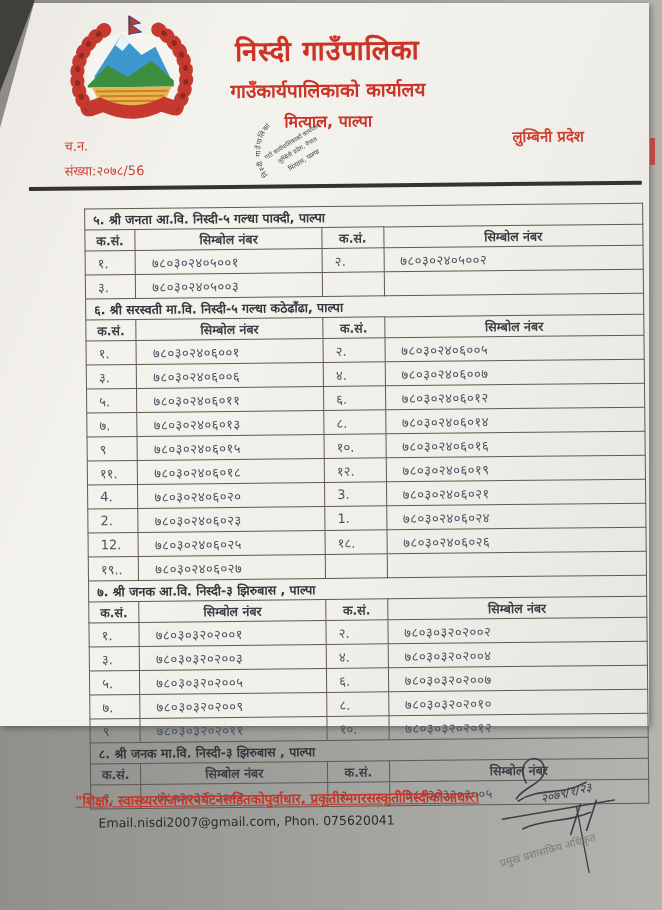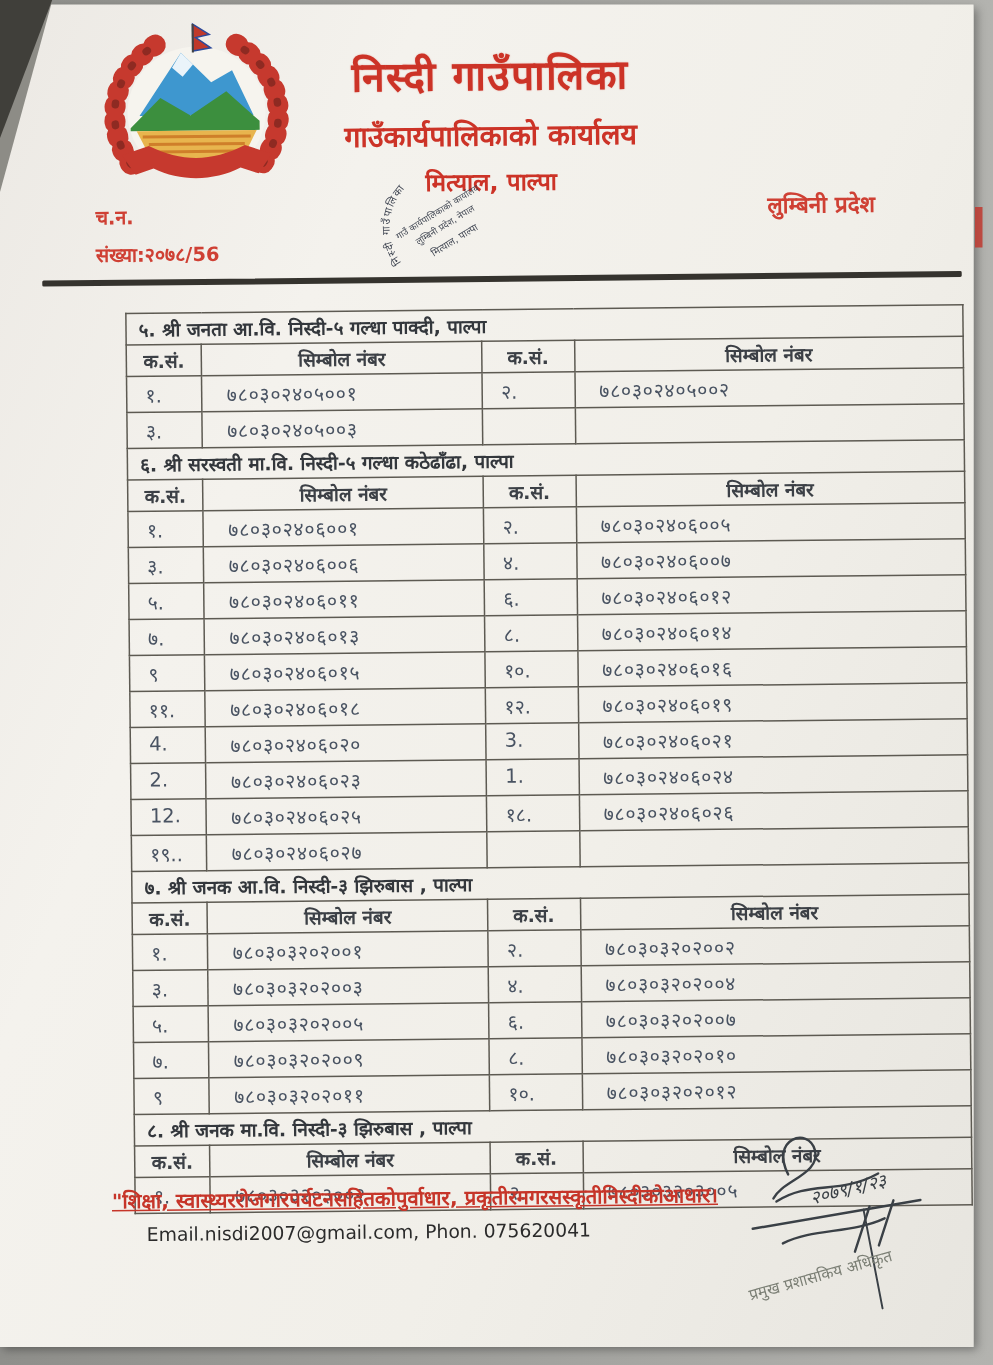--- a/index.html
+++ b/index.html
@@ -2,21 +2,21 @@
 <html><head>
 <meta charset="utf-8">
 <style>
   html,body{margin:0;padding:0;background:#777;}
   .scan{
     position:relative;width:662px;height:910px;overflow:hidden;
     background:linear-gradient(90deg,#8f8f8b,#b3b3af);
     font-family:"DejaVu Sans",sans-serif;
   }
   .paper{
-    position:absolute;left:0;top:3px;width:649px;height:895px;
+    position:absolute;left:0;top:3px;width:649px;height:723px;
     background:linear-gradient(112deg,#ece9e4 0%,#f4f2ed 28%,#f1efe9 62%,#e7e5df 100%);
     box-shadow:2px 2px 6px rgba(0,0,0,.35);
   }
   .tilt{position:absolute;inset:0;transform:rotate(-0.6deg);transform-origin:50% 40%;}
   .corner-wedge{
     position:absolute;left:0;top:0;width:60px;height:100px;
     background:#403f3a;clip-path:polygon(0 0,58% 0,0 92%);z-index:5;
   }
   .corner-wedge2{
     position:absolute;left:0;top:0;width:76px;height:128px;
@@ -24,21 +24,21 @@
   }
   .red-mark{position:absolute;left:650px;top:138px;width:5px;height:27px;background:#c03a30;opacity:.85;z-index:6;}
 
   
   .emblem{position:absolute;left:68px;top:8px;}
   .head-center{position:absolute;left:160px;top:28px;width:340px;text-align:center;color:#cc3327;}
   .title{font-size:27px;font-weight:bold;letter-spacing:1px;text-shadow:0 0 1px rgba(204,51,39,.4);}
   .subtitle{font-size:19px;font-weight:bold;margin-top:9px;}
   .location{font-size:16px;font-weight:bold;margin-top:7px;}
   .stamp{position:absolute;left:246px;top:93px;z-index:3;opacity:.9;}
-  .info-left{position:absolute;left:66px;top:128px;color:#cf4034;font-size:13px;font-weight:bold;line-height:25px;}
+  .info-left{position:absolute;left:66px;top:128px;color:#cf4034;font-size:13px;font-weight:normal;line-height:25px;}
   .info-right{position:absolute;left:514px;top:123px;color:#cf4034;font-size:15px;font-weight:bold;line-height:27px;}
   .rule{position:absolute;left:30px;top:181px;width:613px;height:4px;background:#35332e;border-radius:1px;}
 
   
   .tbl-wrap{position:absolute;left:85px;top:203px;width:559px;}
   table{border-collapse:collapse;width:100%;table-layout:fixed;}
   td{border:1px solid #5d5a52;font-size:13px;color:#495362;height:23px;padding:0 4px;overflow:hidden;white-space:nowrap;}
   tr.sec td{font-size:12.5px;font-weight:bold;color:#33373c;height:20px;padding-left:8px;}
   tr.hdr td{font-size:12.5px;font-weight:bold;color:#3c4046;text-align:center;height:20px;}
   td.sn{padding-left:12px;}

